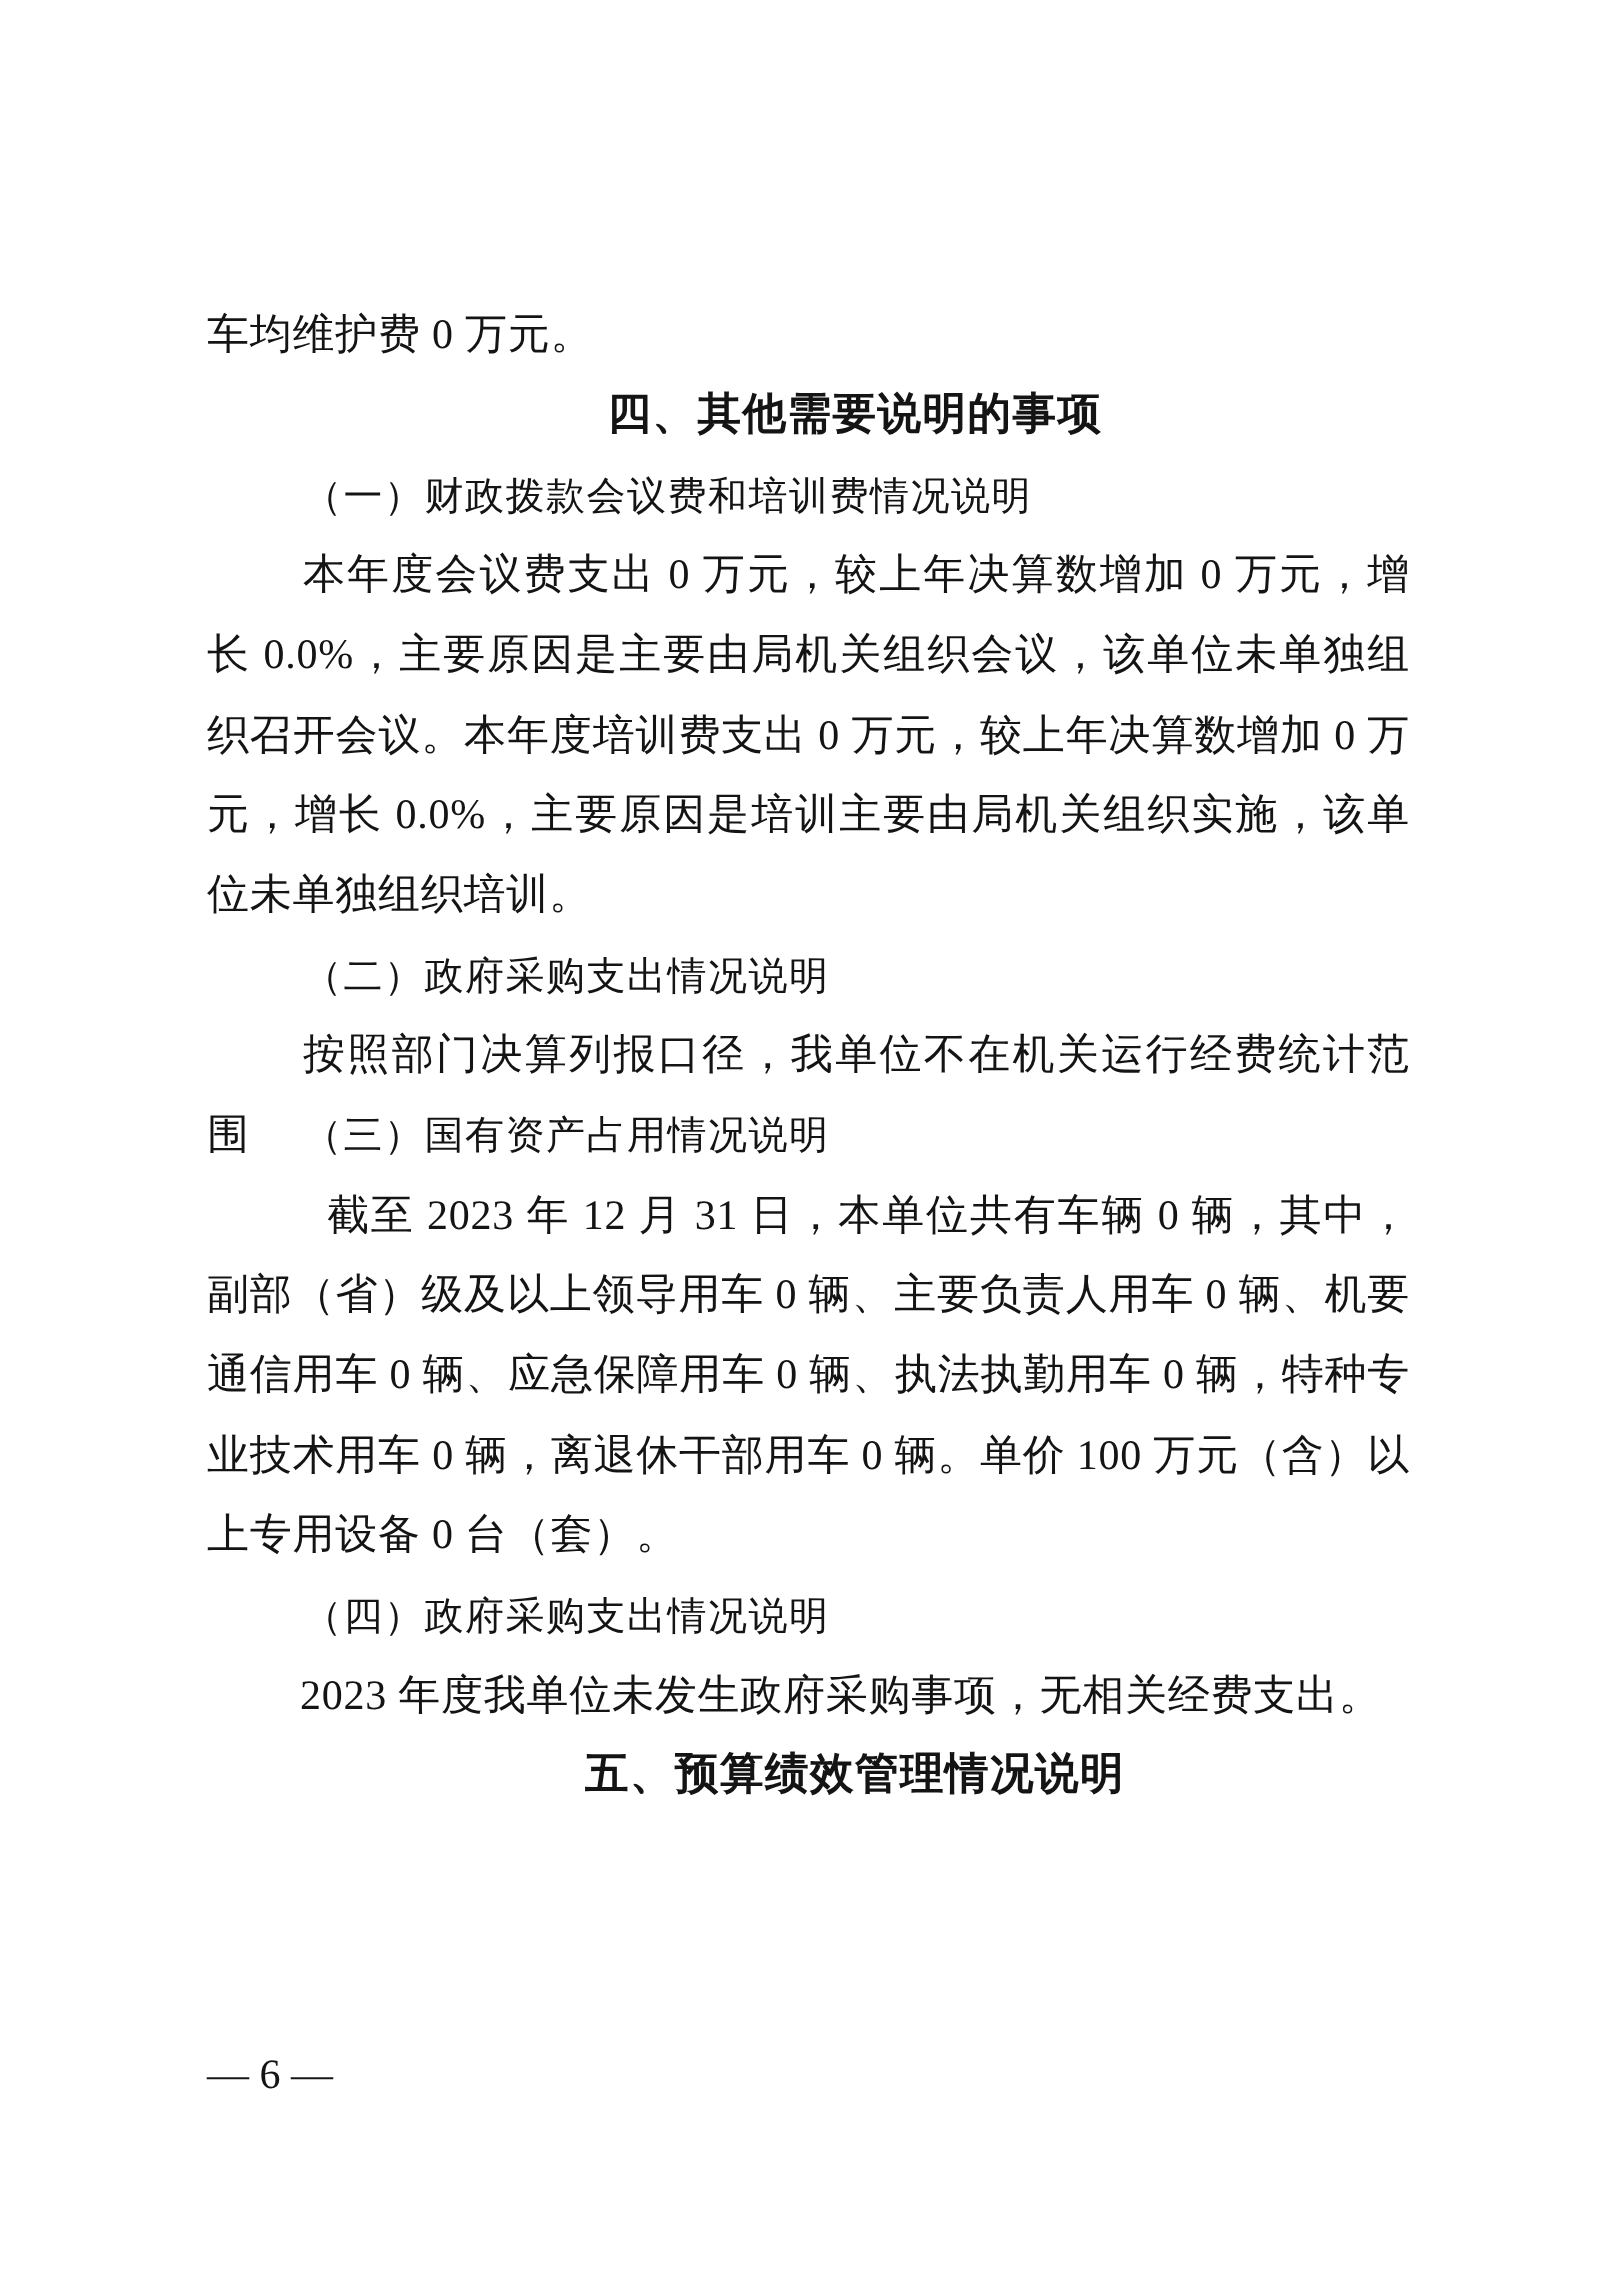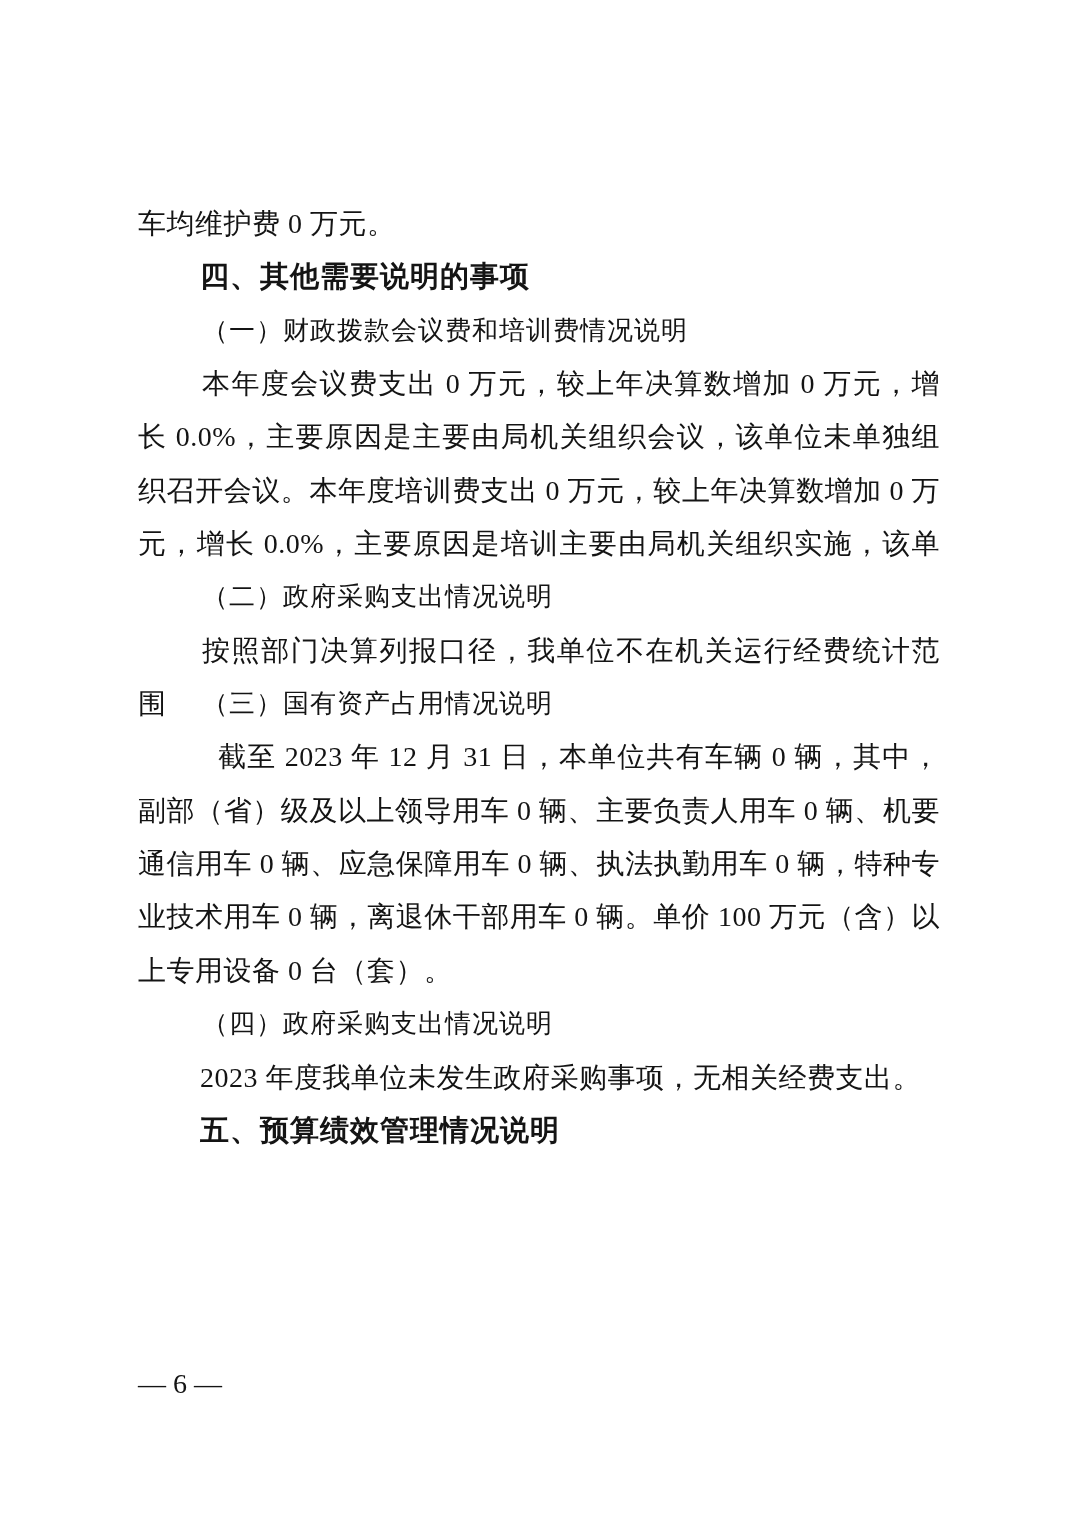--- a/index.html
+++ b/index.html
@@ -27,20 +27,21 @@
   }
   .line.justify {
     text-align: justify;
     text-align-last: justify;
   }
   .line.heading {
     font-family: Liberation Sans, sans-serif;
     font-weight: 700;
     font-size: 29px;
     letter-spacing: 1px;
+    text-align: center;
   }
   .line.subheading {
     font-size: 26px;
     letter-spacing: 1px;
   }
   .page-number {
     position: absolute;
     left: 138px;
     top: 1357px;
     height: 53px;
@@ -55,20 +56,21 @@
 
 <div class="page">
   <div class="content">
       <div class="line body">车均维护费 0 万元。</div>
       <div class="line heading" style="text-indent: 62px;">四、其他需要说明的事项</div>
       <div class="line subheading" style="text-indent: 64px;">（一）财政拨款会议费和培训费情况说明</div>
       <div class="line body justify" style="text-indent: 64px;">本年度会议费支出 0 万元，较上年决算数增加 0 万元，增</div>
       <div class="line body justify">长 0.0%，主要原因是主要由局机关组织会议，该单位未单独组</div>
       <div class="line body justify">织召开会议。本年度培训费支出 0 万元，较上年决算数增加 0 万</div>
       <div class="line body justify">元，增长 0.0%，主要原因是培训主要由局机关组织实施，该单</div>
+      <div class="line body">位未单独组织培训。</div>
       <div class="line subheading" style="text-indent: 64px;">（二）政府采购支出情况说明</div>
       <div class="line body justify" style="text-indent: 64px;">按照部门决算列报口径，我单位不在机关运行经费统计范围</div>
       <div class="line subheading" style="text-indent: 64px;">（三）国有资产占用情况说明</div>
       <div class="line body justify" style="text-indent: 80px;">截至 2023 年 12 月 31 日，本单位共有车辆 0 辆，其中，</div>
       <div class="line body justify">副部（省）级及以上领导用车 0 辆、主要负责人用车 0 辆、机要</div>
       <div class="line body justify">通信用车 0 辆、应急保障用车 0 辆、执法执勤用车 0 辆，特种专</div>
       <div class="line body justify">业技术用车 0 辆，离退休干部用车 0 辆。单价 100 万元（含）以</div>
       <div class="line body">上专用设备 0 台（套）。</div>
       <div class="line subheading" style="text-indent: 64px;">（四）政府采购支出情况说明</div>
       <div class="line body" style="text-indent: 62px;">2023 年度我单位未发生政府采购事项，无相关经费支出。</div>

